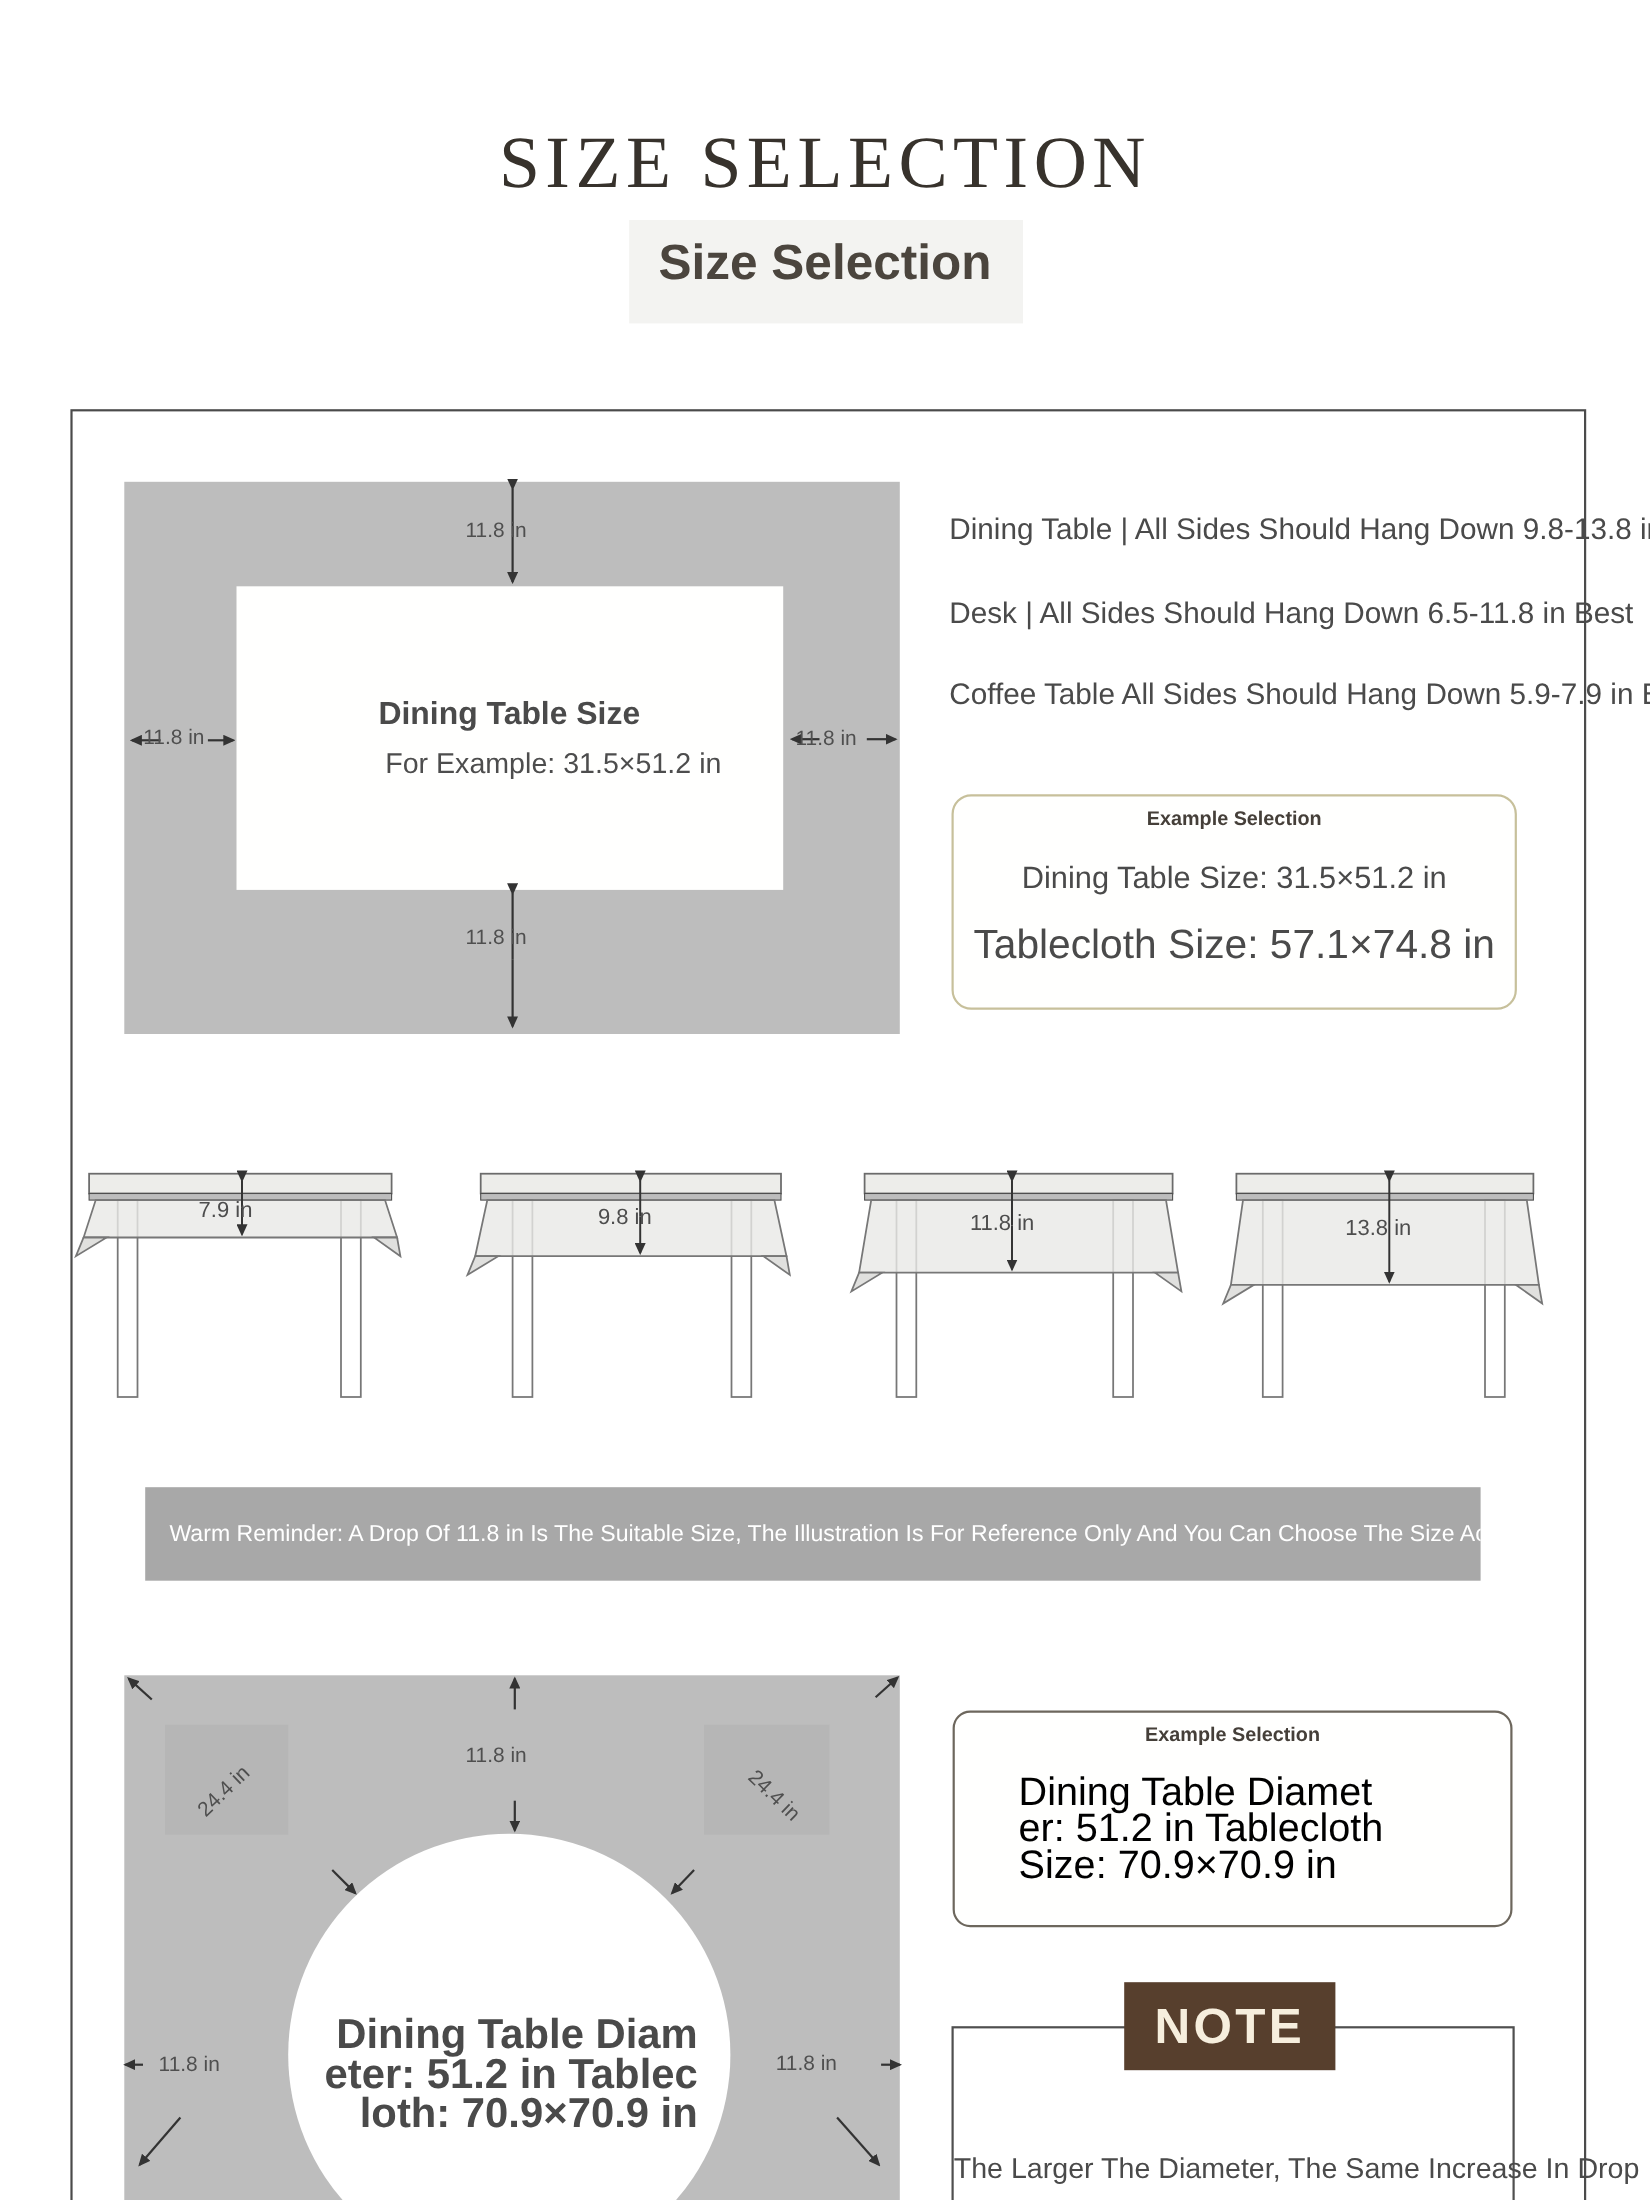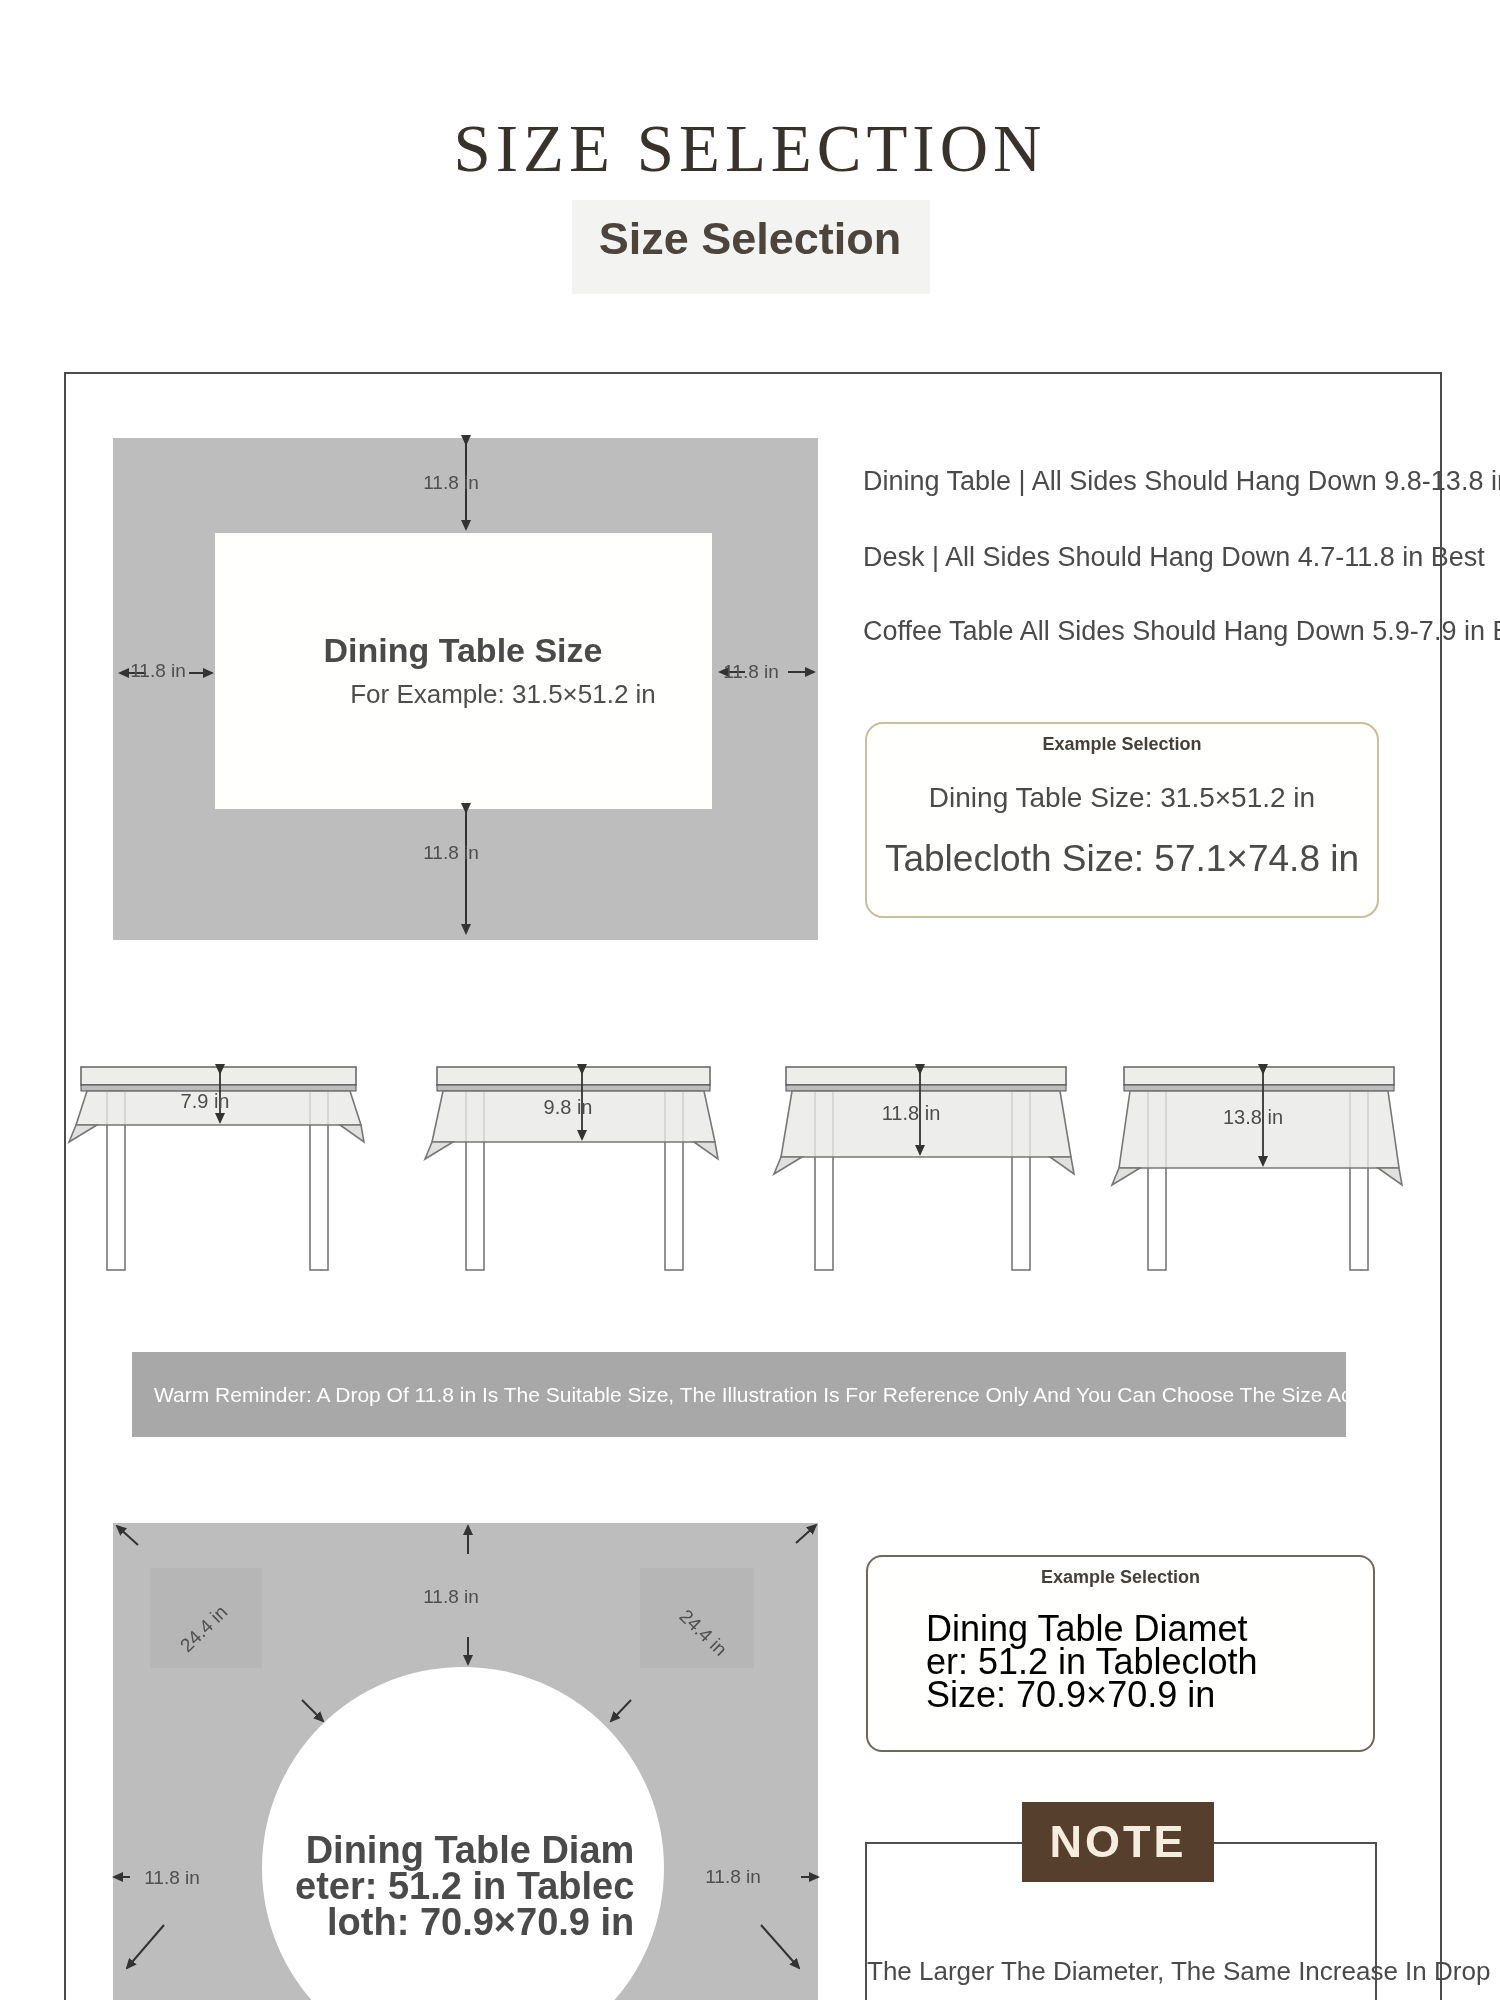--- a/index.html
+++ b/index.html
@@ -38,21 +38,21 @@
   }
   
   .main-panel {
     position: absolute; left: 64px; top: 372px;
     width: 1378px; height: 1700px;
     border: 2px solid #4b4b4b; background: transparent;
   }
   
   .gray-rect { left: 113px; top: 438px; width: 705px; height: 502px; background: #bdbdbd; }
   .white-rect { left: 215px; top: 533px; width: 497px; height: 276px; background: #fffffe; }
-  .rd-title { left: 463px; top: 650px; font-size: 34px; font-weight: 700; color: #4a4a4a; }
+  .rd-title { left: 463px; top: 650px; font-size: 29px; font-weight: 700; color: #4a4a4a; }
   .rd-example { left: 463px; top: 694px; font-size: 26px; color: #4d4d4d; margin-left: 40px; }
   .dim-label { font-size: 19px; color: #4f4f4f; }
   .rd-arrows { left: 100px; top: 430px; width: 740px; height: 515px; overflow: visible; }
   
   .guideline {
     position: absolute; left: 863px;
     font-size: 27px; line-height: 34px; color: #4a4a4a; white-space: nowrap;
   }
   
   .ex-box { position: absolute; background: #fffffe; }
@@ -153,21 +153,21 @@
       <line x1="645" y1="242" x2="620" y2="242" marker-end="url(#ah1)"></line>
       <line x1="688" y1="242" x2="714" y2="242" marker-end="url(#ah1)"></line>
     </g>
   </svg>
   <div class="label dim-label" style="left:451px;top:483px;">11.8 in</div>
   <div class="label dim-label" style="left:451px;top:853px;">11.8 in</div>
   <div class="label dim-label" style="left:158px;top:671px;">11.8 in</div>
   <div class="label dim-label" style="left:751px;top:672px;">11.8 in</div>
 
   <div class="guideline" style="top:464px;">Dining Table | All Sides Should Hang Down 9.8-13.8 in Best</div>
-  <div class="guideline" style="top:540px;">Desk | All Sides Should Hang Down 4.7-11.8 in Best</div>
+  <div class="guideline" style="top:540px;">Desk | All Sides Should Hang Down 6.5-11.8 in Best</div>
   <div class="guideline" style="top:614px;">Coffee Table All Sides Should Hang Down 5.9-7.9 in Best</div>
 
   <div class="ex-box ex-box-1">
     <div class="ex-head">Example Selection</div>
     <div class="ex1-line1">Dining Table Size: 31.5×51.2 in</div>
     <div class="ex1-line2">Tablecloth Size: 57.1×74.8 in</div>
   </div>
 
   <div class="tfig" style="left:81px;width:275px;">
     <svg width="275" height="215" viewBox="0 0 275 215">

